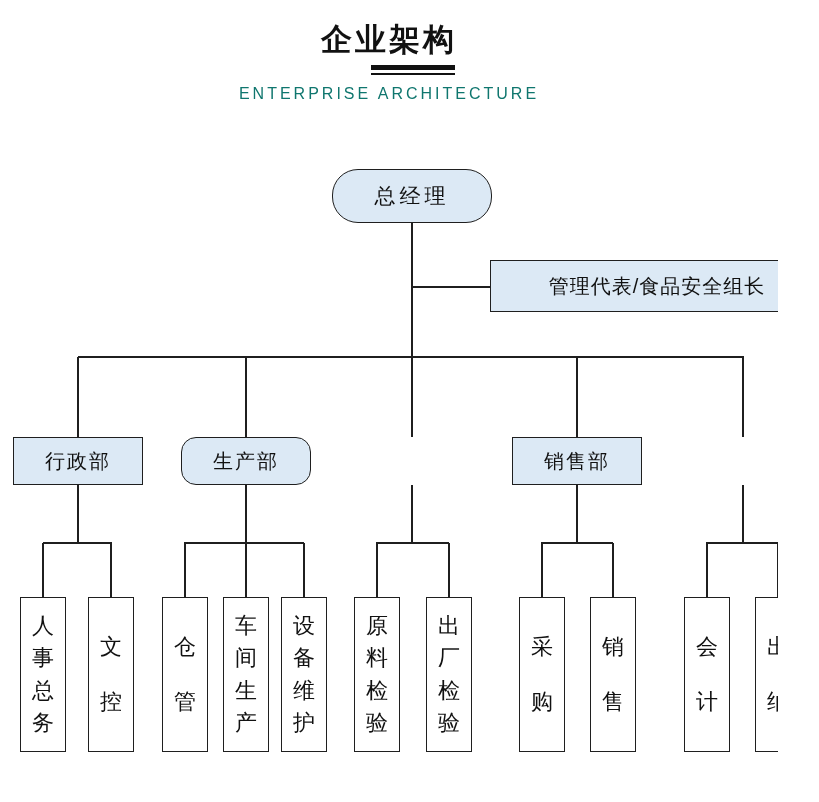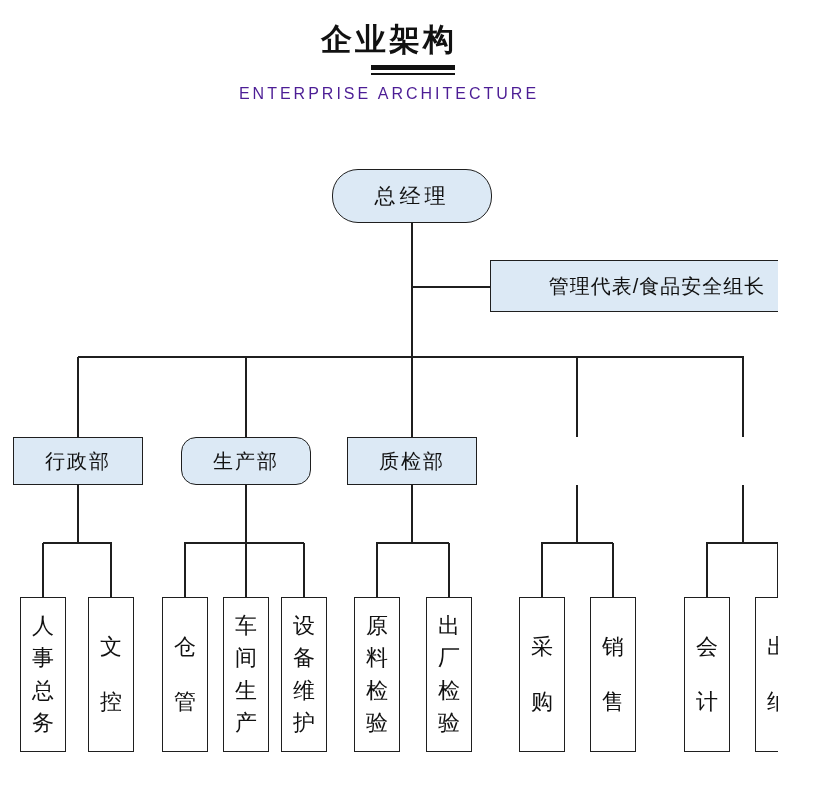--- a/index.html
+++ b/index.html
@@ -36,21 +36,21 @@
     background: #111111;
   }
   .subtitle {
     position: absolute;
     top: 84px; left: 0;
     width: 100%;
     text-align: center;
     font-size: 16px;
     line-height: 19px;
     letter-spacing: 3px;
-    color: #4c1d95;
+    color: #0f766e;
   }
   .node {
     position: absolute;
     background: #dce9f5;
     border: 1px solid #1f1f1f;
     display: flex;
     align-items: center;
     justify-content: center;
     font-size: 20px;
     letter-spacing: 2px;
@@ -121,21 +121,21 @@
   <div class="line" style="left:706px;top:542px;width:73px;height:1.5px;"></div>
   <div class="line" style="left:706px;top:543px;width:1.5px;height:54px;"></div>
   <div class="line" style="left:777px;top:543px;width:1.5px;height:54px;"></div>
 
   <div class="node root" style="left:332px;top:169px;width:160px;height:54px;border-radius:26px;">总经理</div>
 
   <div class="node staff" style="left:490px;top:260px;width:292px;height:52px;padding-left:42px;">管理代表/食品安全组长</div>
 
   <div class="node dept" style="left:13px;">行政部</div>
   <div class="node dept" style="left:181px;border-radius:15px;">生产部</div>
-  <div class="node dept" style="left:347px;">质检部</div>
+  <div class="node dept" style="left:512px;">销售部</div>
 
   <div class="leaf" style="left:20px;">
       <span>人</span>
       <span>事</span>
       <span>总</span>
       <span>务</span>
     </div>
   <div class="leaf" style="left:88px;">
       <span>文</span>
       <span>控</span>

